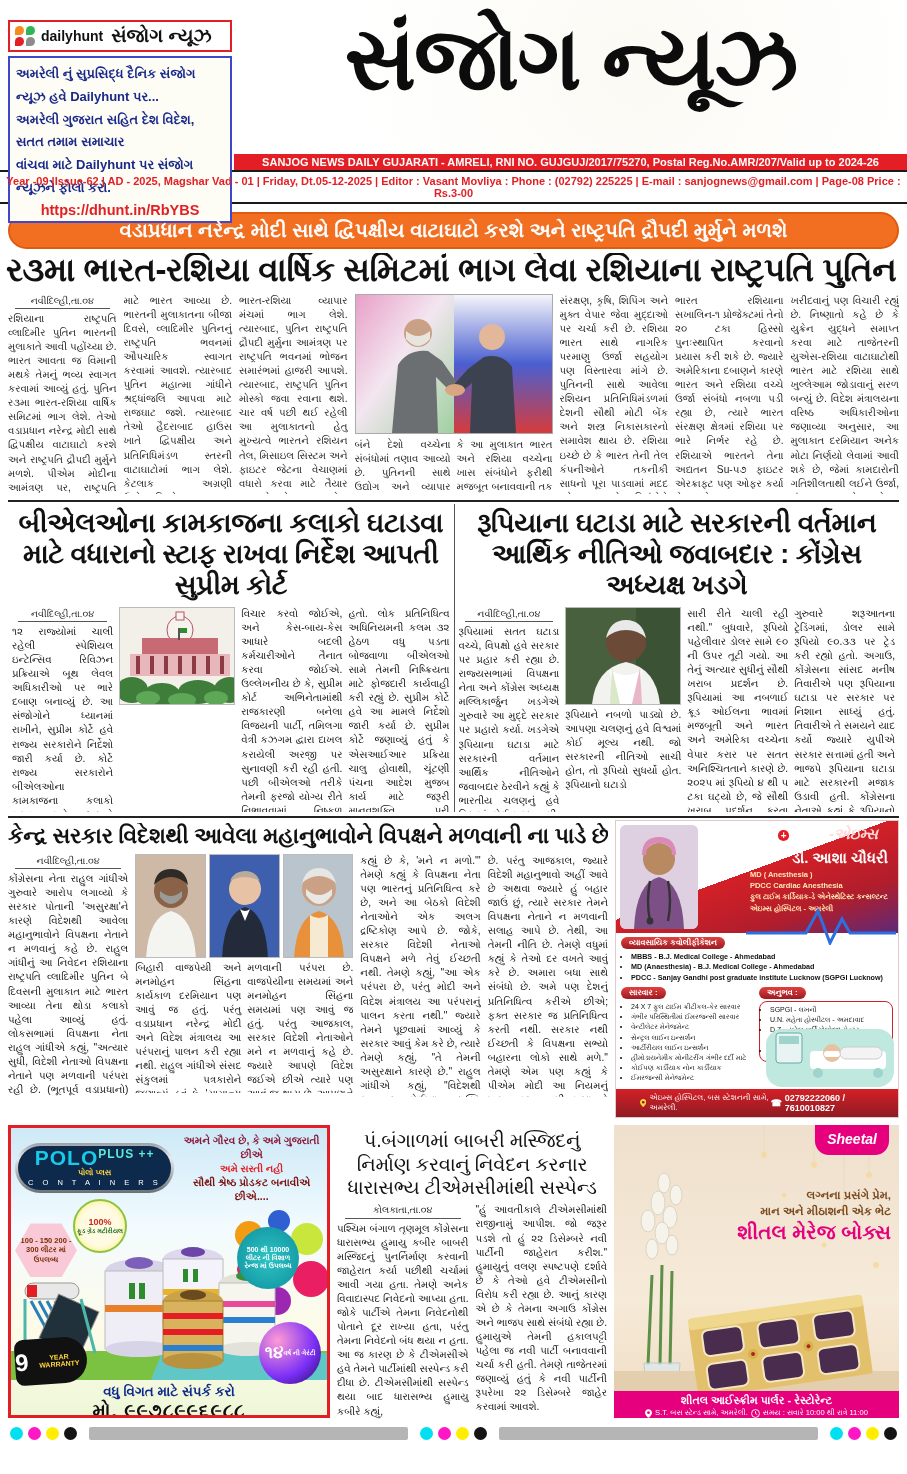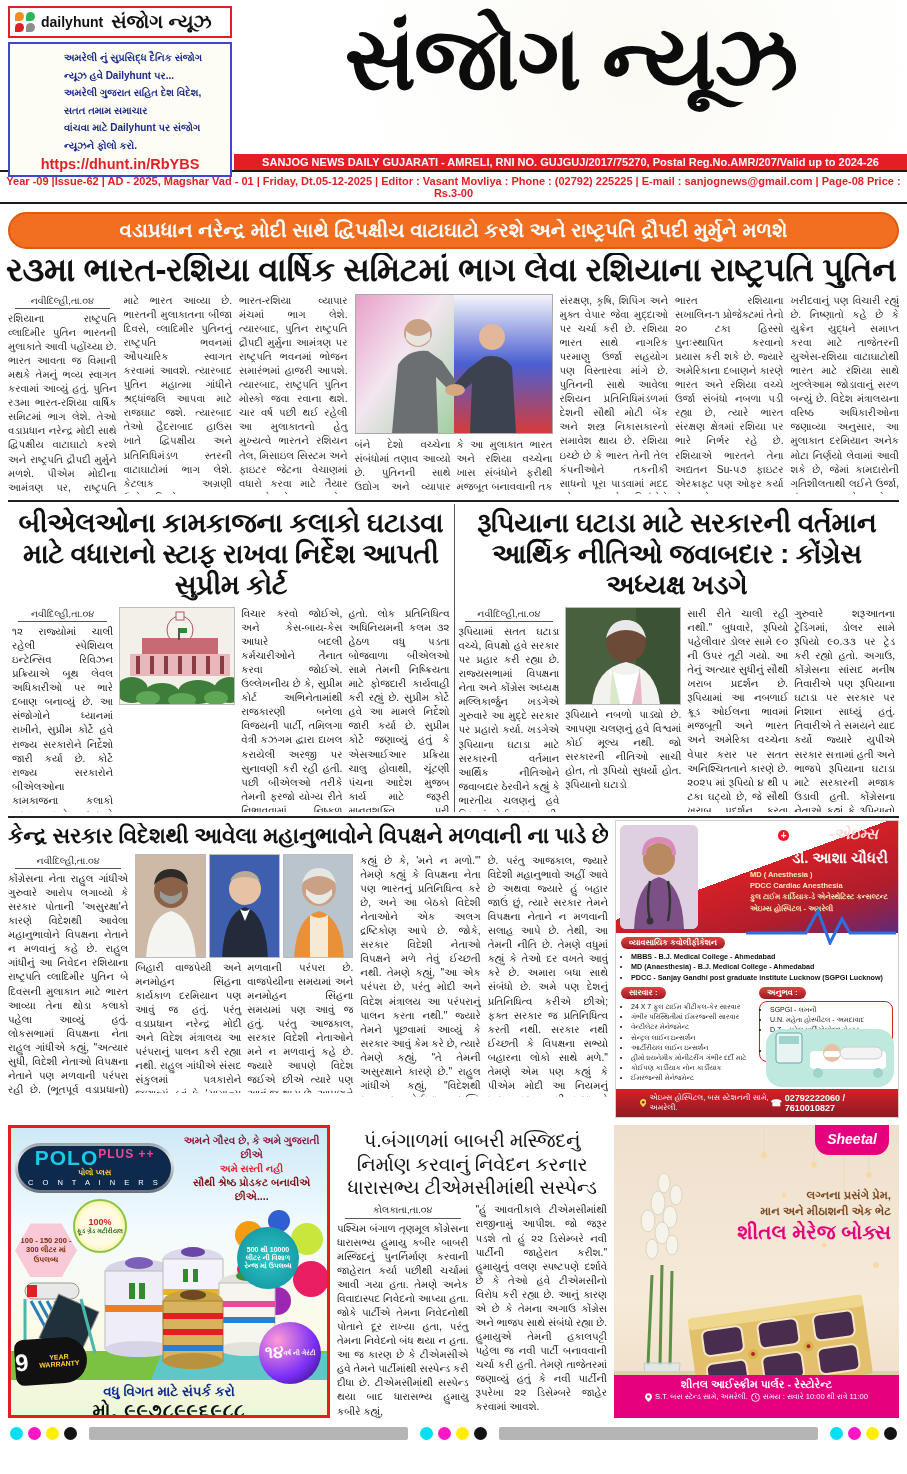--- a/index.html
+++ b/index.html
@@ -1,29 +1,29 @@
 <!DOCTYPE html>
 <html><head>
 <meta charset="utf-8">
 <style>
   html,body{margin:0;padding:0;background:#e9e9e9;font-family:"Liberation Sans",sans-serif;}
   .page{width:907px;height:1474px;background:#fff;margin:0 auto;position:relative;overflow:hidden;color:#111;}
 
   
   .topbar{display:flex;height:170px;}
-  .promo{width:234px;flex:none;padding:6px 2px 0 8px;box-sizing:border-box;}
+  .promo{width:234px;flex:none;padding:20px 2px 0 8px;box-sizing:border-box;}
   .promo-top{border:2px solid #e31e24;display:flex;align-items:center;gap:6px;padding:3px 5px;background:#fff;}
   .dh-petals{display:grid;grid-template-columns:9px 9px;grid-gap:2px;}
   .dh-petals i{width:9px;height:9px;border-radius:60% 60% 60% 0;display:block;}
   .dh-p1{background:#f68b1f;} .dh-p2{background:#2fb457;border-radius:60% 60% 0 60%;}
   .dh-p3{background:#e31e24;border-radius:0 60% 60% 60%;} .dh-p4{background:#8c8c8c;border-radius:60% 0 60% 60%;}
   .dh-name{font-weight:bold;font-size:14px;color:#111;}
   .promo-brandtitle{font-weight:bold;font-size:19px;color:#111;margin-left:2px;}
   .promo-bottom{border:2px solid #3f48cc;margin-top:4px;padding:5px 6px 3px;background:#fdfdf6;}
-  .promo-line{color:#1b2a8a;font-weight:bold;font-size:10px;line-height:1.75;margin-left:48px;}
+  .promo-line{color:#1b2a8a;font-weight:bold;font-size:13px;line-height:1.75;}
   .promo-url{color:#e31e24;font-weight:bold;font-size:14.5px;text-align:center;margin-top:2px;display:block;text-decoration:none;}
   .mast-area{flex:1;display:flex;flex-direction:column;justify-content:space-between;background:radial-gradient(circle at 60% 40%, #fbfaf4 0%, #fff 70%);}
   .masthead{margin:0;text-align:center;font-size:88px;font-weight:900;line-height:1.35;letter-spacing:-2px;color:#0c0c0c;}
   .redstrip{background:#e31e24;color:#fff;font-weight:bold;font-size:11px;text-align:center;padding:2px 14px;margin-top:24px;}
   .dateline{border-top:2px solid #1a1a1a;border-bottom:2px solid #1a1a1a;color:#e31e24;font-weight:bold;font-size:11px;text-align:center;padding:3px 2px;background:#fff;}
 
   
   .orange-banner{margin:8px 8px 4px;background:#f26f21;border:2px solid #e05a10;border-radius:20px;color:#fff;font-weight:bold;font-size:20px;text-align:center;padding:5px 10px;}
   .lead-headline{font-size:33px;font-weight:900;text-align:center;margin:4px 6px 6px;line-height:1.05;letter-spacing:-0.5px;white-space:nowrap;overflow:hidden;}
   .lead-body{display:flex;gap:7px;margin:0 8px;height:200px;overflow:hidden;font-size:10.2px;line-height:1.38;text-align:justify;color:#1c1c1c;}
@@ -74,21 +74,21 @@
   .aims-footer{background:linear-gradient(#d42027,#8e1b24);color:#fff;font-size:7.8px;display:flex;justify-content:center;align-items:center;padding:4px 24px;gap:0;}
   .aims-footer b{font-size:9px;}
 
   
   .row4{display:flex;gap:7px;margin:7px 8px 0;height:293px;}
   .polo-ad{width:322px;flex:none;border:3px solid #e31e24;box-sizing:border-box;background:linear-gradient(180deg,#cde9f6 0%,#f3fbff 35%,#fdfbe8 70%,#eef7d8 100%);position:relative;overflow:hidden;}
   .polo-head{display:flex;align-items:center;gap:6px;padding:5px 4px 2px;}
   .polo-oval{background:linear-gradient(#9aa0a6,#e8eaed 30%,#6b7076);border-radius:26px;padding:3px;flex:none;}
   .polo-oval-in{background:#0d2a4d;border-radius:22px;padding:3px 10px;text-align:center;}
   .polo-name{color:#19c9e8;font-weight:900;font-size:21px;letter-spacing:1px;line-height:0.9;}
-  .polo-name .plus{color:#ec4899;font-size:12px;vertical-align:top;margin-top:14px;}
+  .polo-name .plus{color:#5eead4;font-size:12px;vertical-align:top;margin-top:14px;}
   .polo-gu{color:#ffd23f;font-size:8px;font-weight:bold;}
   .polo-cont{color:#fff;font-size:7.5px;letter-spacing:3.5px;}
   .polo-tag{flex:1;text-align:center;font-weight:900;line-height:1.35;}
   .polo-tag .t1{color:#8c1a3c;font-size:10.5px;} .polo-tag .t2{color:#e31e24;font-size:10px;} .polo-tag .t3{color:#7a1010;font-size:10.5px;}
   .polo-art{position:relative;height:175px;}
   .badge{position:absolute;font-weight:bold;text-align:center;color:#7a2d00;}
   .badge-hex{left:4px;top:18px;width:62px;height:54px;background:#f9c9d8;clip-path:polygon(25% 0,75% 0,100% 50%,75% 100%,25% 100%,0 50%);font-size:7.5px;display:flex;align-items:center;justify-content:center;padding:2px;box-sizing:border-box;}
   .badge-food{left:62px;top:-6px;width:50px;height:50px;border-radius:50%;background:radial-gradient(#fffbe2 55%,#ffe84d);border:2px solid #8bc43f;font-size:6.5px;display:flex;flex-direction:column;align-items:center;justify-content:center;color:#1c6b1c;}
   .badge-range{right:28px;top:22px;width:62px;height:62px;border-radius:50%;background:radial-gradient(#2ec4c4,#0d8f9d);color:#fff;font-size:7px;display:flex;align-items:center;justify-content:center;padding:4px;box-sizing:border-box;}
   .badge-guar{right:6px;bottom:-4px;width:62px;height:62px;border-radius:50%;background:radial-gradient(circle at 30% 30%,#ff9ad5,#7b2ff7 60%,#240b5e);color:#fff;display:flex;align-items:center;justify-content:center;font-weight:900;}
@@ -101,21 +101,21 @@
 
   .tmc{flex:1;min-width:0;padding-top:2px;}
   .tmc-headline{font-size:19.5px;font-weight:400;text-align:center;line-height:1.2;margin:2px 0 4px;letter-spacing:-0.3px;}
   .tmc-body{display:flex;gap:7px;height:218px;overflow:hidden;font-size:10.2px;line-height:1.38;text-align:justify;}
 
   .sheetal-ad{width:285px;flex:none;position:relative;background:linear-gradient(180deg,#efe0cd,#f6ead8 60%,#efdcc2);overflow:hidden;}
   .sheetal-badge{position:absolute;right:10px;top:0;background:#e6007e;color:#fff;font-weight:900;font-style:italic;font-size:14px;padding:6px 12px 8px;border-radius:0 0 14px 14px;}
   .sheetal-text{position:absolute;left:0;right:8px;top:62px;text-align:right;}
   .sheetal-l1,.sheetal-l2{color:#7a4a21;font-weight:900;font-size:11.5px;line-height:1.4;}
   .sheetal-title{color:#e6007e;font-weight:900;font-size:20px;margin-top:2px;}
-  .sheetal-footer{position:absolute;left:0;right:0;bottom:0;background:#e6007e;color:#fff;text-align:center;padding:3px 2px 16px;}
+  .sheetal-footer{position:absolute;left:0;right:0;bottom:0;background:#e6007e;color:#fff;text-align:center;padding:3px 2px 0;}
   .sheetal-f1{font-weight:900;font-size:11px;}
   .sheetal-f2{font-size:7.6px;margin-top:1px;display:flex;justify-content:center;align-items:center;gap:3px;}
 
   
   .regmarks{display:flex;align-items:center;gap:12px;margin:9px 10px 0;}
   .dots{display:flex;gap:5px;flex:none;}
   .dot{width:13px;height:13px;border-radius:50%;}
   .dot-c{background:#00e0f0;} .dot-m{background:#ff16c4;} .dot-y{background:#ffee00;} .dot-k{background:#141414;}
   .bar{flex:1;height:13px;background:#b5b5b5;border-radius:2px;}
 

